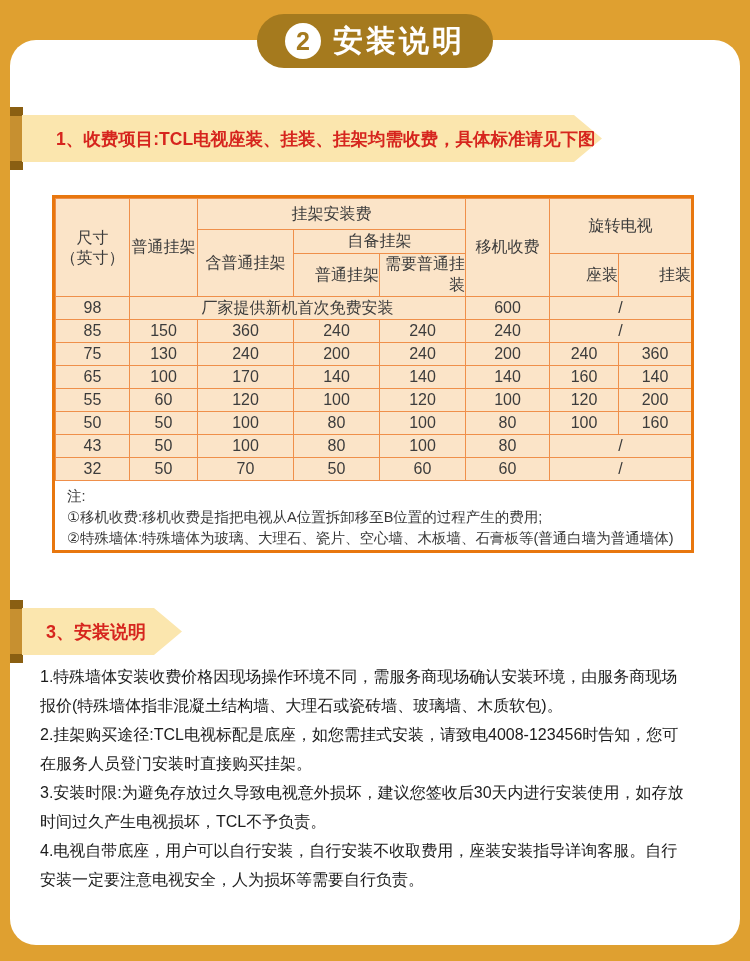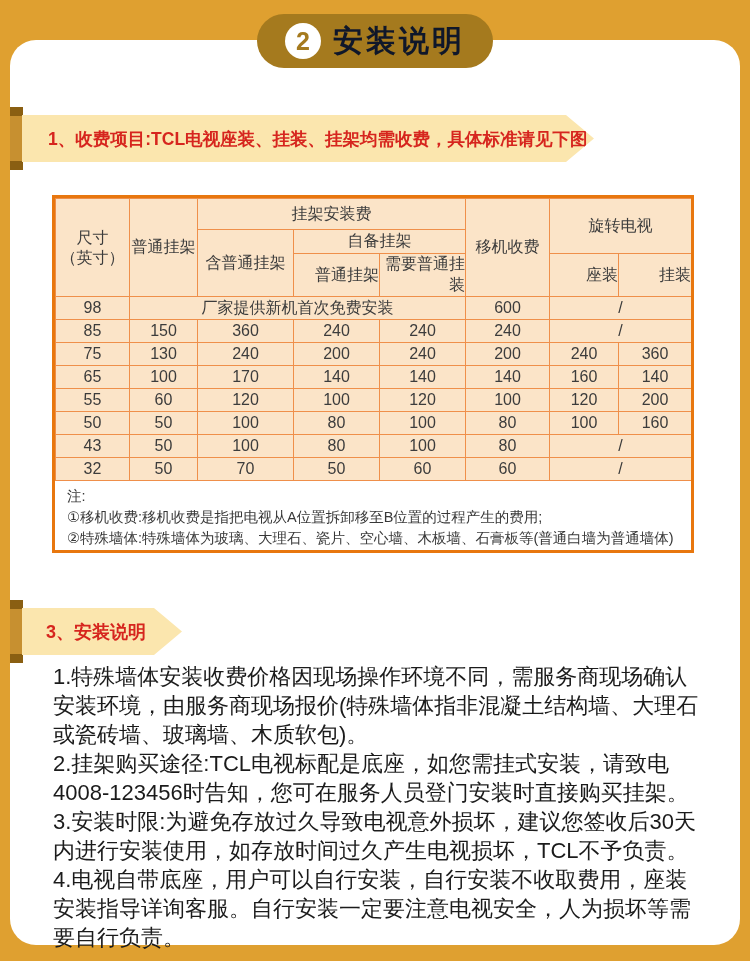--- a/index.html
+++ b/index.html
@@ -17,36 +17,36 @@
     position:absolute;top:14px;left:50%;transform:translateX(-50%);
     height:54px;padding:0 28px;border-radius:27px;
     background:#A57A1E;display:flex;align-items:center;gap:12px;z-index:5;
   }
   .badge-num{
     width:36px;height:36px;border-radius:50%;background:#ffffff;
     color:#A57A1E;font-weight:bold;font-size:25px;line-height:36px;text-align:center;
     flex:0 0 auto;
   }
   .badge-title{
-    color:#0f172a;font-weight:bold;font-size:30px;letter-spacing:3px;white-space:nowrap;
+    color:#ffffff;font-weight:bold;font-size:30px;letter-spacing:3px;white-space:nowrap;
   }
   
   .fold{
     position:absolute;width:13px;z-index:3;
     background:linear-gradient(180deg,#8a5f12 0,#8a5f12 9px,#c79030 9px,#c79030 calc(100% - 9px),#8a5f12 calc(100% - 9px),#8a5f12 100%);
   }
   .fold1{left:10px;top:107px;height:63px;}
   .fold2{left:10px;top:600px;height:63px;}
   .ribbon{
     position:absolute;height:47px;background:#FBE6AE;z-index:4;
     clip-path:polygon(0 0,calc(100% - 28px) 0,100% 50%,calc(100% - 28px) 100%,0 100%);
     display:flex;align-items:center;
     color:#D6251E;font-weight:bold;font-size:17.5px;white-space:nowrap;
   }
-  .ribbon1{left:22px;top:115px;width:572px;padding-left:0;}
+  .ribbon1{left:22px;top:115px;width:572px;padding-left:8px;}
   .ribbon1 span{margin-left:26px;}
   .ribbon2{left:22px;top:608px;width:160px;}
   .ribbon2 span{margin-left:24px;font-size:18px;}
   
   .fee-box{
     position:absolute;left:52px;top:195px;width:642px;height:358px;
     border:3px solid #E8770E;box-sizing:border-box;background:#ffffff;overflow:hidden;
   }
   table.fee{
     border-collapse:collapse;width:100%;table-layout:fixed;
@@ -62,22 +62,22 @@
   table.fee tbody td{height:22px;}
   td.size-cell{white-space:pre-line;line-height:1.25;}
   
   .notes{
     padding:5px 10px 6px 12px;color:#383838;font-size:14.5px;line-height:21px;
     background:#ffffff;
   }
   .notes div{margin:0;}
   
   .paragraphs{
-    position:absolute;left:53px;top:662px;width:650px;
-    color:#1b1b1b;font-size:22px;line-height:29px;z-index:2;
+    position:absolute;left:40px;top:662px;width:650px;
+    color:#1b1b1b;font-size:16px;line-height:29px;z-index:2;
   }
   .paragraphs p{margin:0;}
 </style>
 </head>
 <body>
 
 <div class="card"></div>
 
 <div class="badge">
   <span class="badge-num">2</span>

